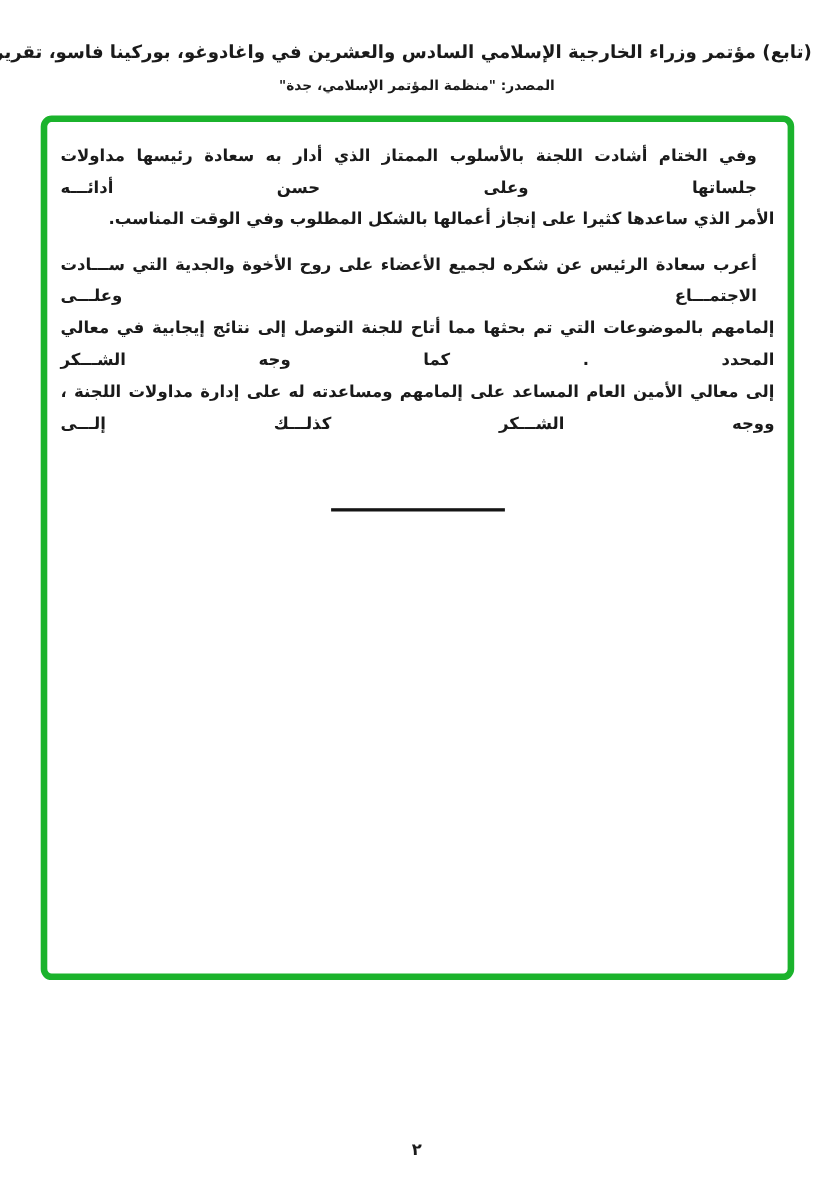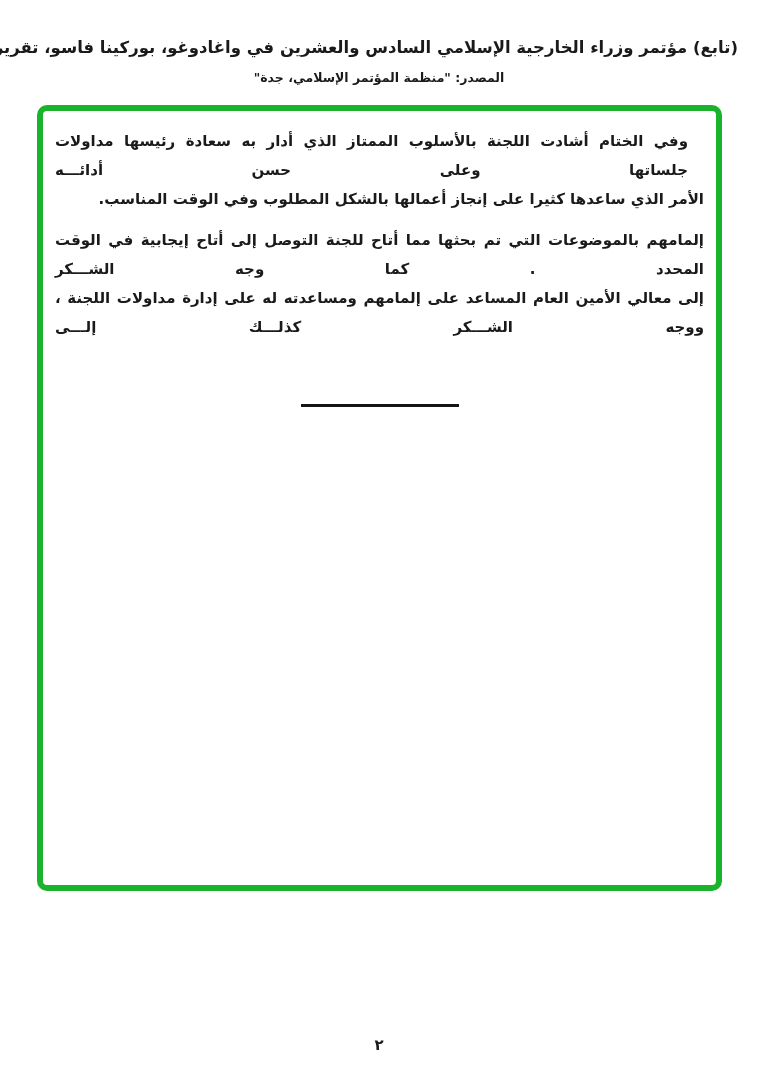--- a/index.html
+++ b/index.html
@@ -99,21 +99,22 @@
   <div class="header-source">المصدر:  "منظمة المؤتمر الإسلامي، جدة"</div>
 
   <div class="frame" style="border-color: rgb(27, 179, 44);">
 
     <div class="para">
       <div class="line first">وفي الختام أشادت اللجنة بالأسلوب الممتاز الذي أدار به سعادة رئيسها مداولات جلساتها وعلى حسن أدائـــه</div>
       <div class="line last para1-line2">الأمر الذي ساعدها كثيرا على إنجاز أعمالها بالشكل المطلوب وفي الوقت المناسب.</div>
     </div>
 
     <div class="para">
-      <div class="line">إلمامهم بالموضوعات التي تم بحثها مما أتاح للجنة التوصل إلى أتاح إيجابية في الوقت المحدد . كما وجه الشـــكر</div>
+      <div class="line first">أعرب سعادة الرئيس عن شكره لجميع الأعضاء على روح الأخوة والجدية التي ســـادت الاجتمـــاع وعلـــى</div>
+      <div class="line">إلمامهم بالموضوعات التي تم بحثها مما أتاح للجنة التوصل إلى نتائج إيجابية في معالي المحدد . كما وجه الشـــكر</div>
       <div class="line">إلى معالي الأمين العام المساعد على إلمامهم ومساعدته له على إدارة مداولات اللجنة ، ووجه الشـــكر كذلـــك إلـــى</div>
     </div>
 
     <div class="divider" style="background: rgb(21, 21, 21);"></div>
 
   </div>
 
   <div class="page-number">٢</div>
 
 </div>

